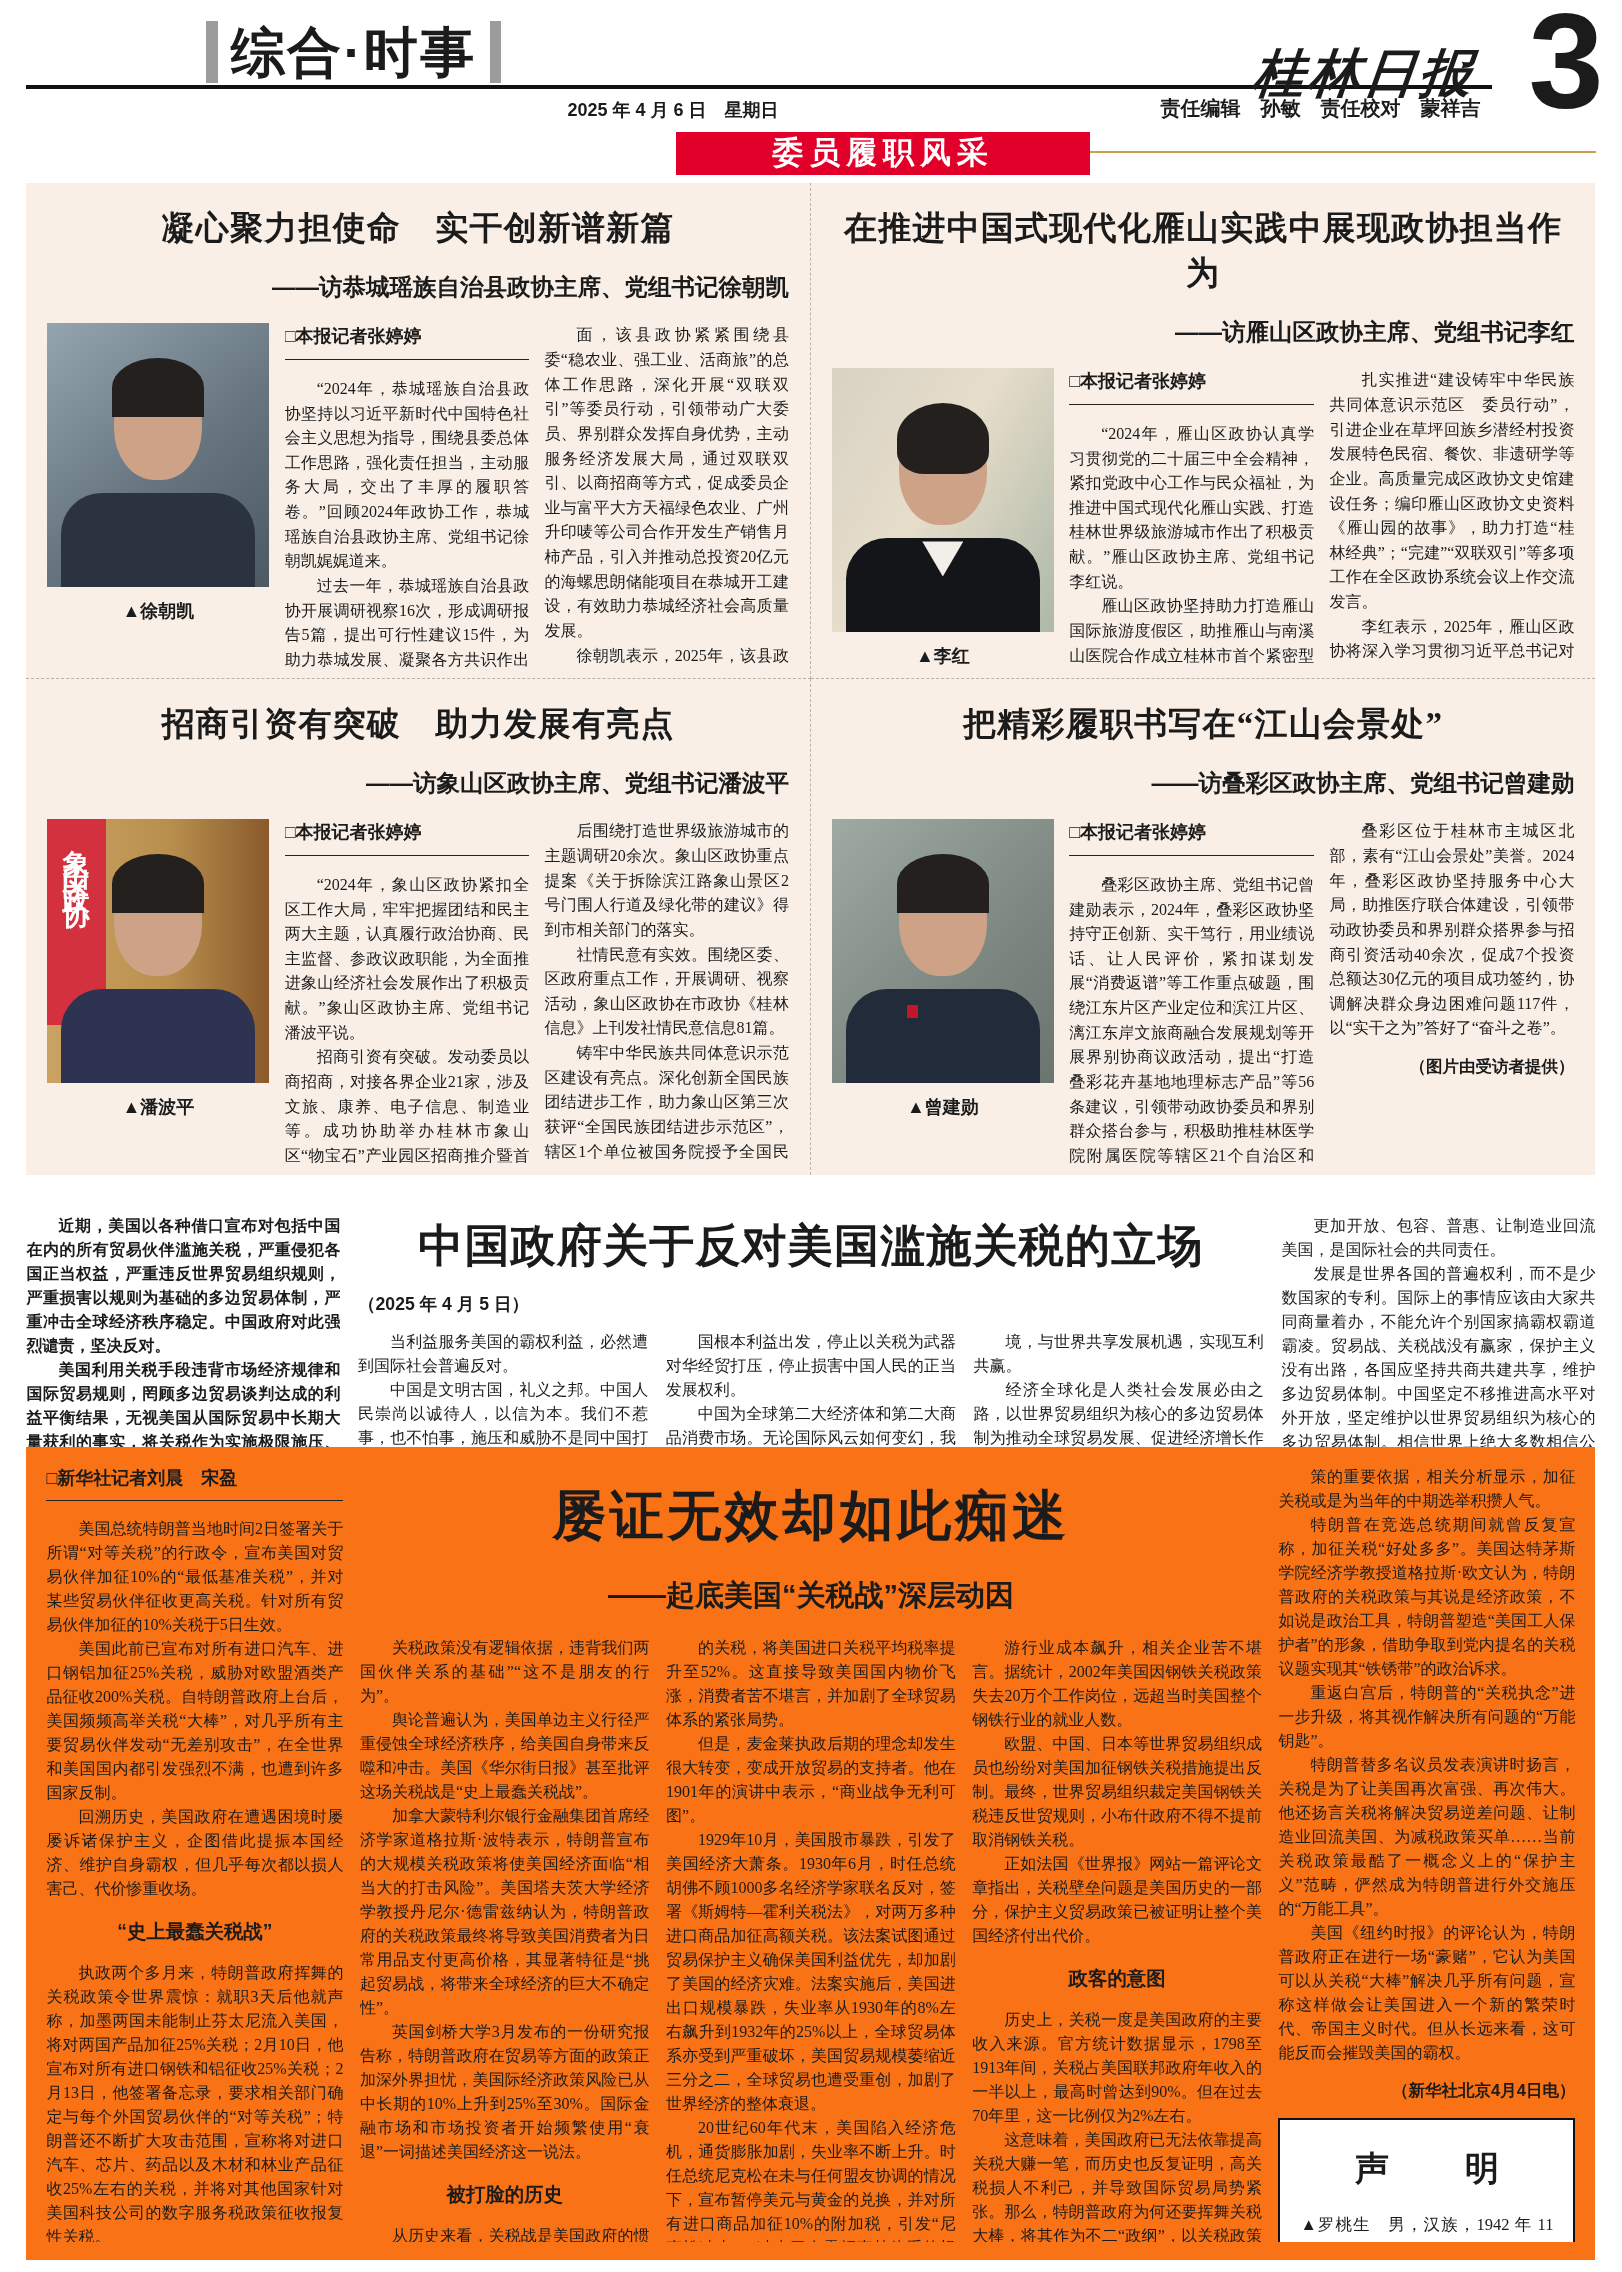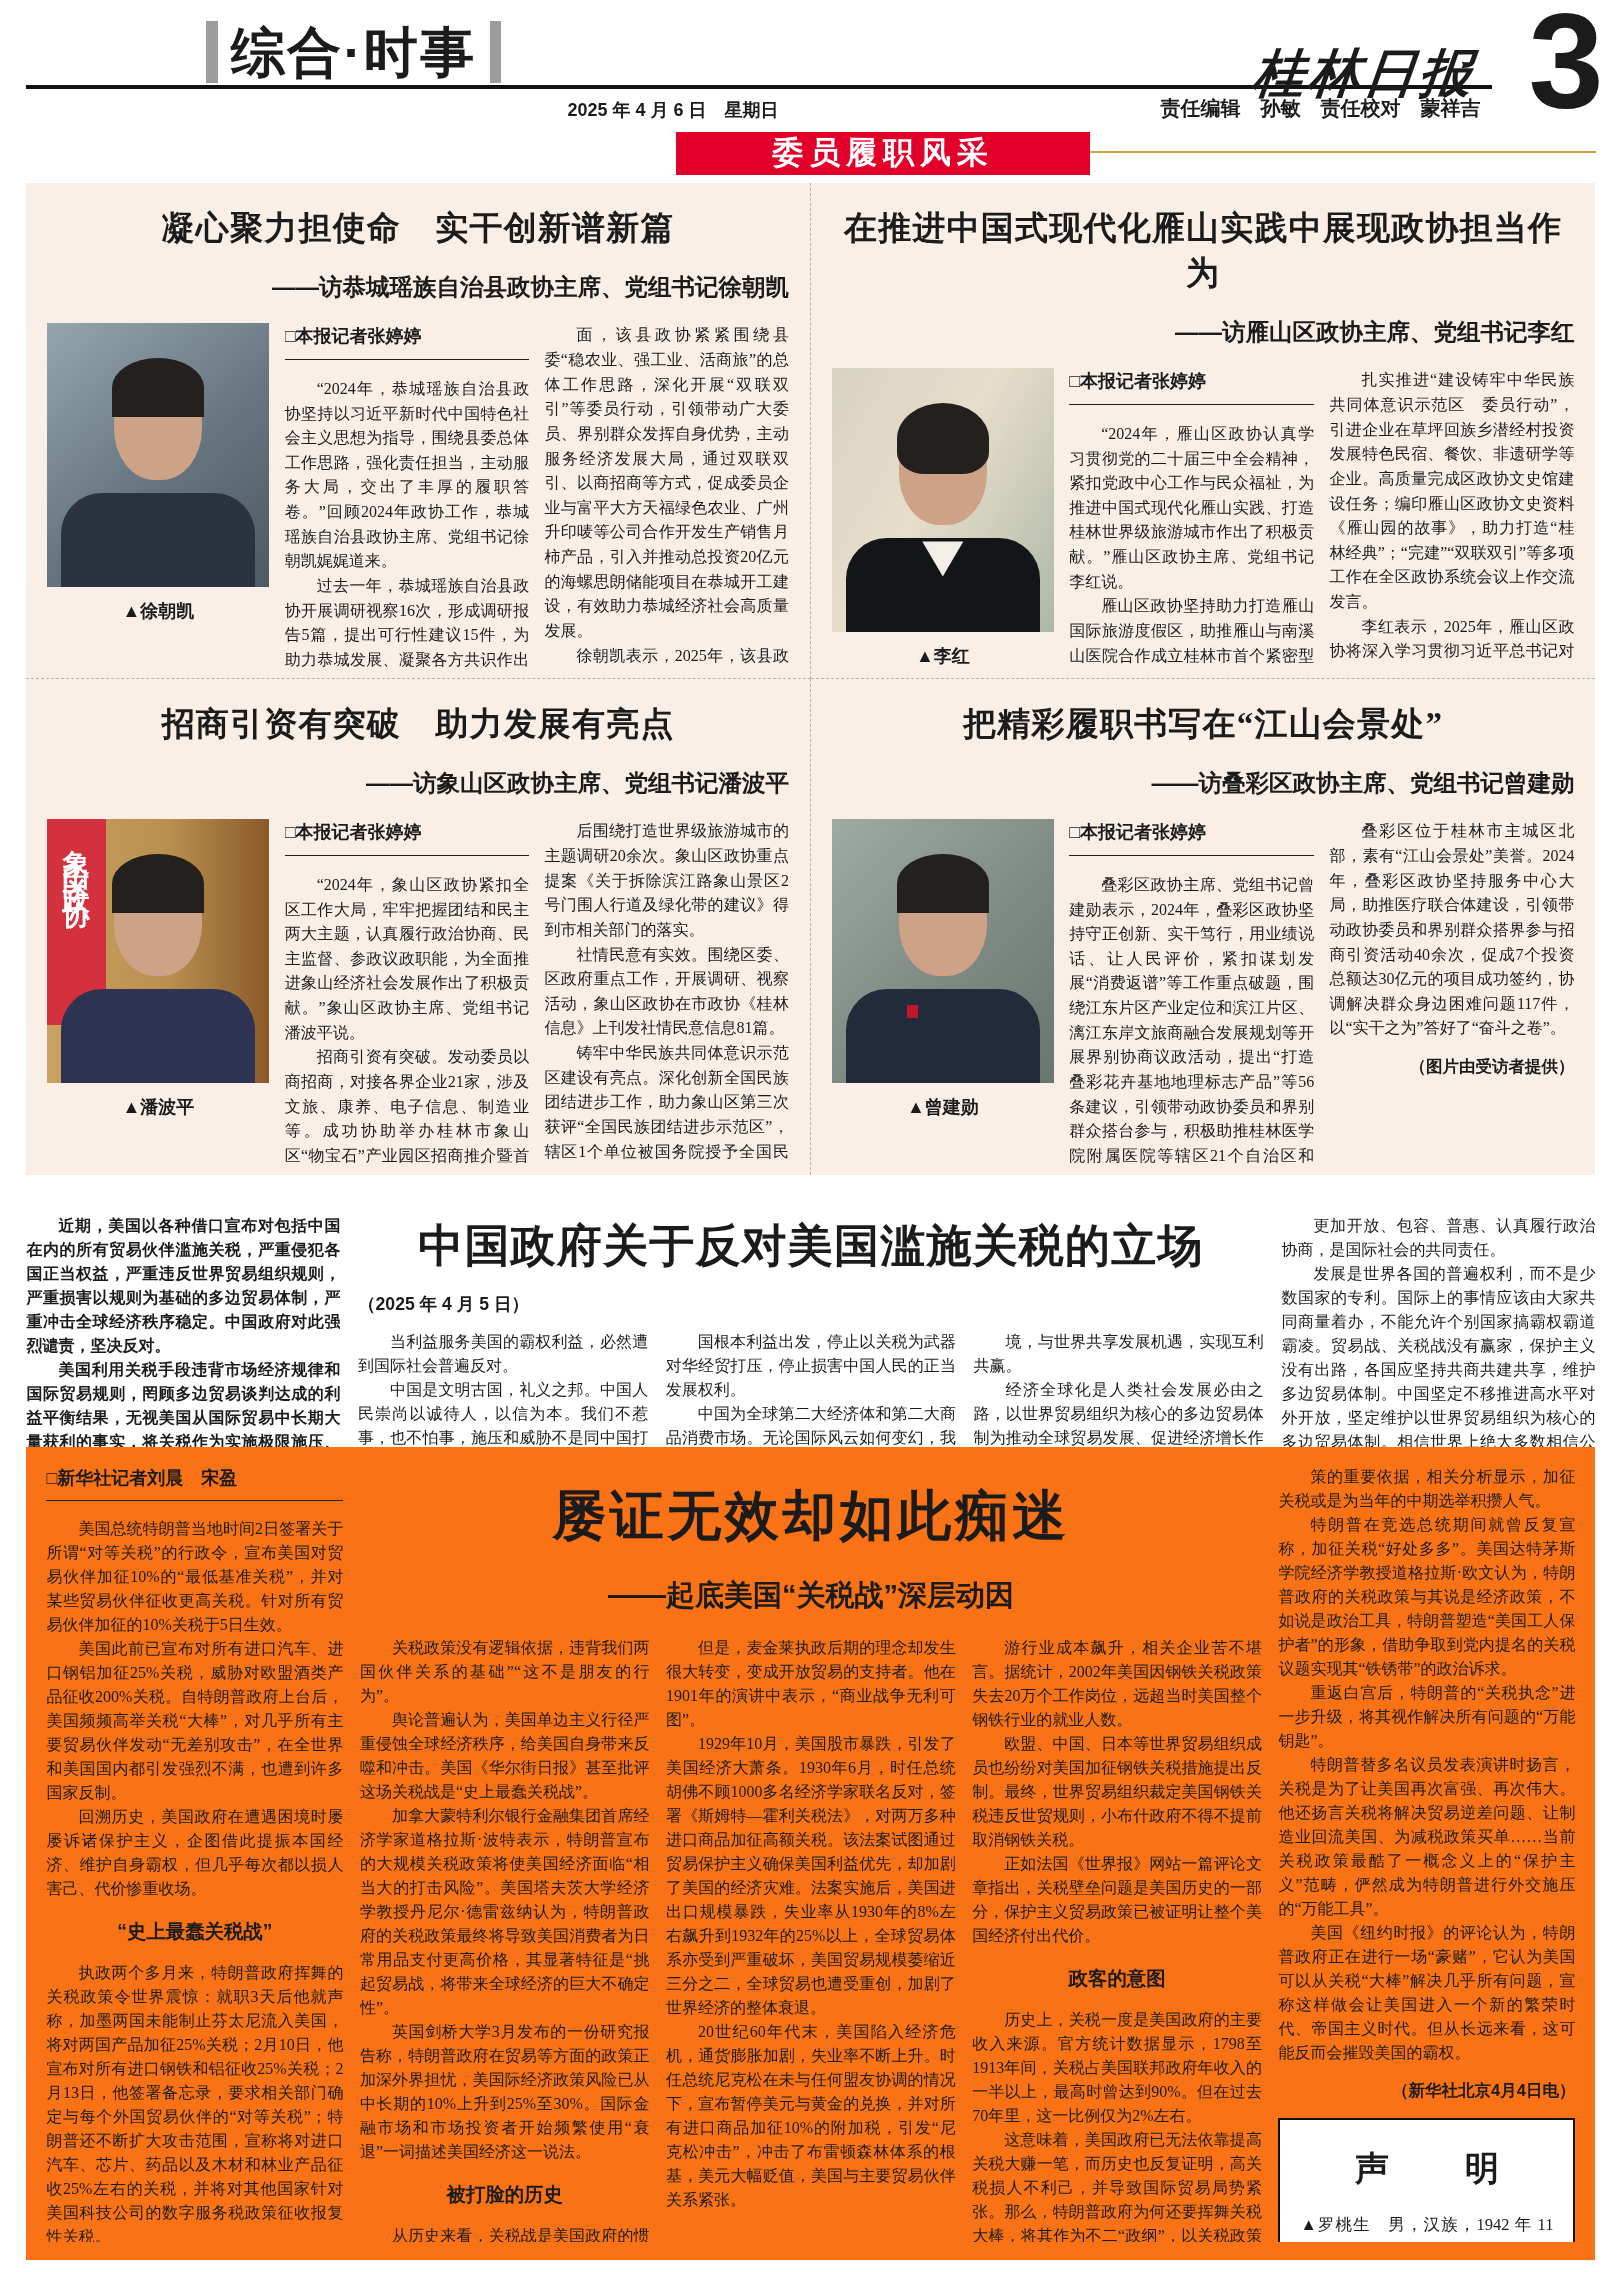--- a/index.html
+++ b/index.html
@@ -249,21 +249,21 @@
         <div class="tcol">
             <div>
               <p>境，与世界共享发展机遇，实现互利共赢。</p>
               <p>经济全球化是人类社会发展必由之路，以世界贸易组织为核心的多边贸易体制为推动全球贸易发展、促进经济增长作出重要贡献。开放合作是历史潮流，互利共赢是人心所向，以邻为壑的经济霸凌最终只会反噬自身，推动经济全球化朝着</p>
             </div>
           </div>
       </div>
     </div>
     <div class="tcol t-right">
       <div>
-          <p>更加开放、包容、普惠、认真履行政治协商，是国际社会的共同责任。</p>
+          <p>更加开放、包容、普惠、让制造业回流美国，是国际社会的共同责任。</p>
           <p>发展是世界各国的普遍权利，而不是少数国家的专利。国际上的事情应该由大家共同商量着办，不能允许个别国家搞霸权霸道霸凌。贸易战、关税战没有赢家，保护主义没有出路，各国应坚持共商共建共享，维护多边贸易体制。中国坚定不移推进高水平对外开放，坚定维护以世界贸易组织为核心的多边贸易体制。相信世界上绝大多数相信公平与正义的国家，都会选择站在历史正确的一边，作出符合自身利益的选择。世界要公道，不要霸道！</p>
         </div>
 
     </div>
   </section>
 
   <section class="blue">
     <div class="bcol b-col1">
       <div class="byline-box">□新华社记者刘晨　宋盈</div>
       <div>
@@ -287,20 +287,21 @@
               <p>加拿大蒙特利尔银行金融集团首席经济学家道格拉斯·波特表示，特朗普宣布的大规模关税政策将使美国经济面临“相当大的打击风险”。美国塔夫茨大学经济学教授丹尼尔·德雷兹纳认为，特朗普政府的关税政策最终将导致美国消费者为日常用品支付更高价格，其显著特征是“挑起贸易战，将带来全球经济的巨大不确定性”。</p>
               <p>英国剑桥大学3月发布的一份研究报告称，特朗普政府在贸易等方面的政策正加深外界担忧，美国际经济政策风险已从中长期的10%上升到25%至30%。国际金融市场和市场投资者开始频繁使用“衰退”一词描述美国经济这一说法。</p>
             </div>
           <div class="col-subhead">被打脸的历史</div>
           <div>
               <p>从历史来看，关税战是美国政府的惯用手段。自1776年建国以来，美国多次试图通过提升关税来保护本国产业与就业，但几乎每一次都以失败告终。</p>
             </div>
         </div>
         <div class="bcol">
           <div>
+              <p>的关税，将美国进口关税平均税率提升至52%。这直接导致美国国内物价飞涨，消费者苦不堪言，并加剧了全球贸易体系的紧张局势。</p>
               <p>但是，麦金莱执政后期的理念却发生很大转变，变成开放贸易的支持者。他在1901年的演讲中表示，“商业战争无利可图”。</p>
               <p>1929年10月，美国股市暴跌，引发了美国经济大萧条。1930年6月，时任总统胡佛不顾1000多名经济学家联名反对，签署《斯姆特—霍利关税法》，对两万多种进口商品加征高额关税。该法案试图通过贸易保护主义确保美国利益优先，却加剧了美国的经济灾难。法案实施后，美国进出口规模暴跌，失业率从1930年的8%左右飙升到1932年的25%以上，全球贸易体系亦受到严重破坏，美国贸易规模萎缩近三分之二，全球贸易也遭受重创，加剧了世界经济的整体衰退。</p>
               <p>20世纪60年代末，美国陷入经济危机，通货膨胀加剧，失业率不断上升。时任总统尼克松在未与任何盟友协调的情况下，宣布暂停美元与黄金的兑换，并对所有进口商品加征10%的附加税，引发“尼克松冲击”，冲击了布雷顿森林体系的根基，美元大幅贬值，美国与主要贸易伙伴关系紧张。</p>
             </div>
         </div>
         <div class="bcol">
           <div>
               <p>游行业成本飙升，相关企业苦不堪言。据统计，2002年美国因钢铁关税政策失去20万个工作岗位，远超当时美国整个钢铁行业的就业人数。</p>
               <p>欧盟、中国、日本等世界贸易组织成员也纷纷对美国加征钢铁关税措施提出反制。最终，世界贸易组织裁定美国钢铁关税违反世贸规则，小布什政府不得不提前取消钢铁关税。</p>
               <p>正如法国《世界报》网站一篇评论文章指出，关税壁垒问题是美国历史的一部分，保护主义贸易政策已被证明让整个美国经济付出代价。</p>

